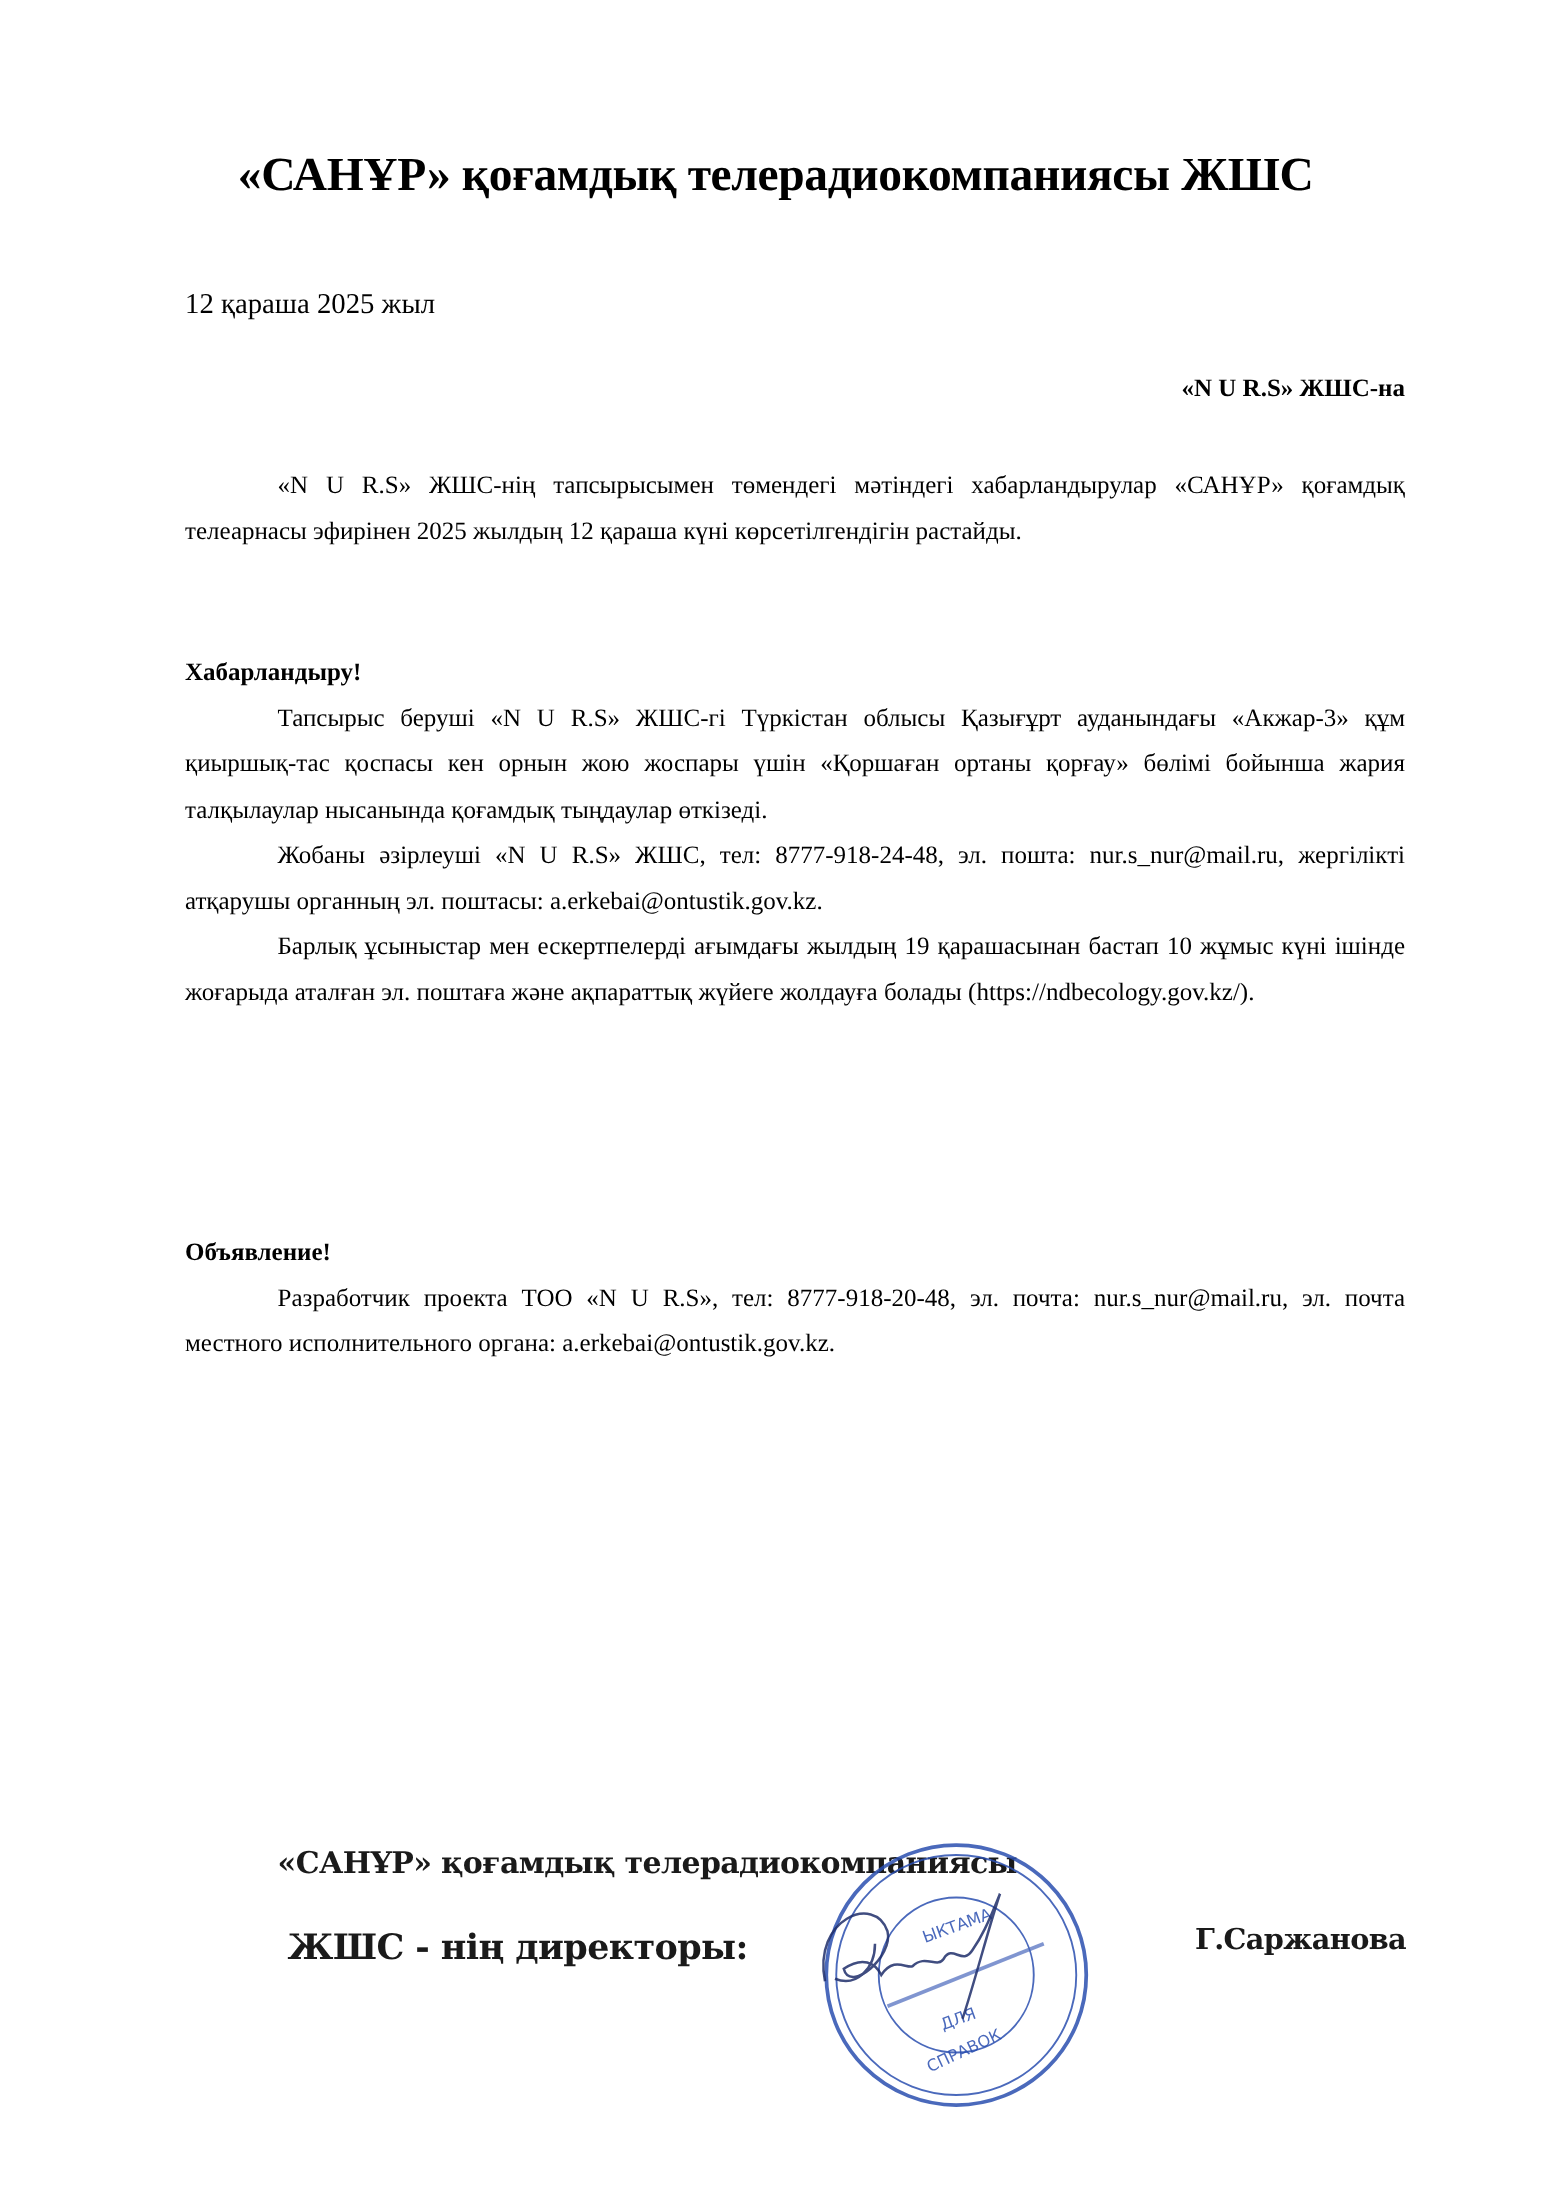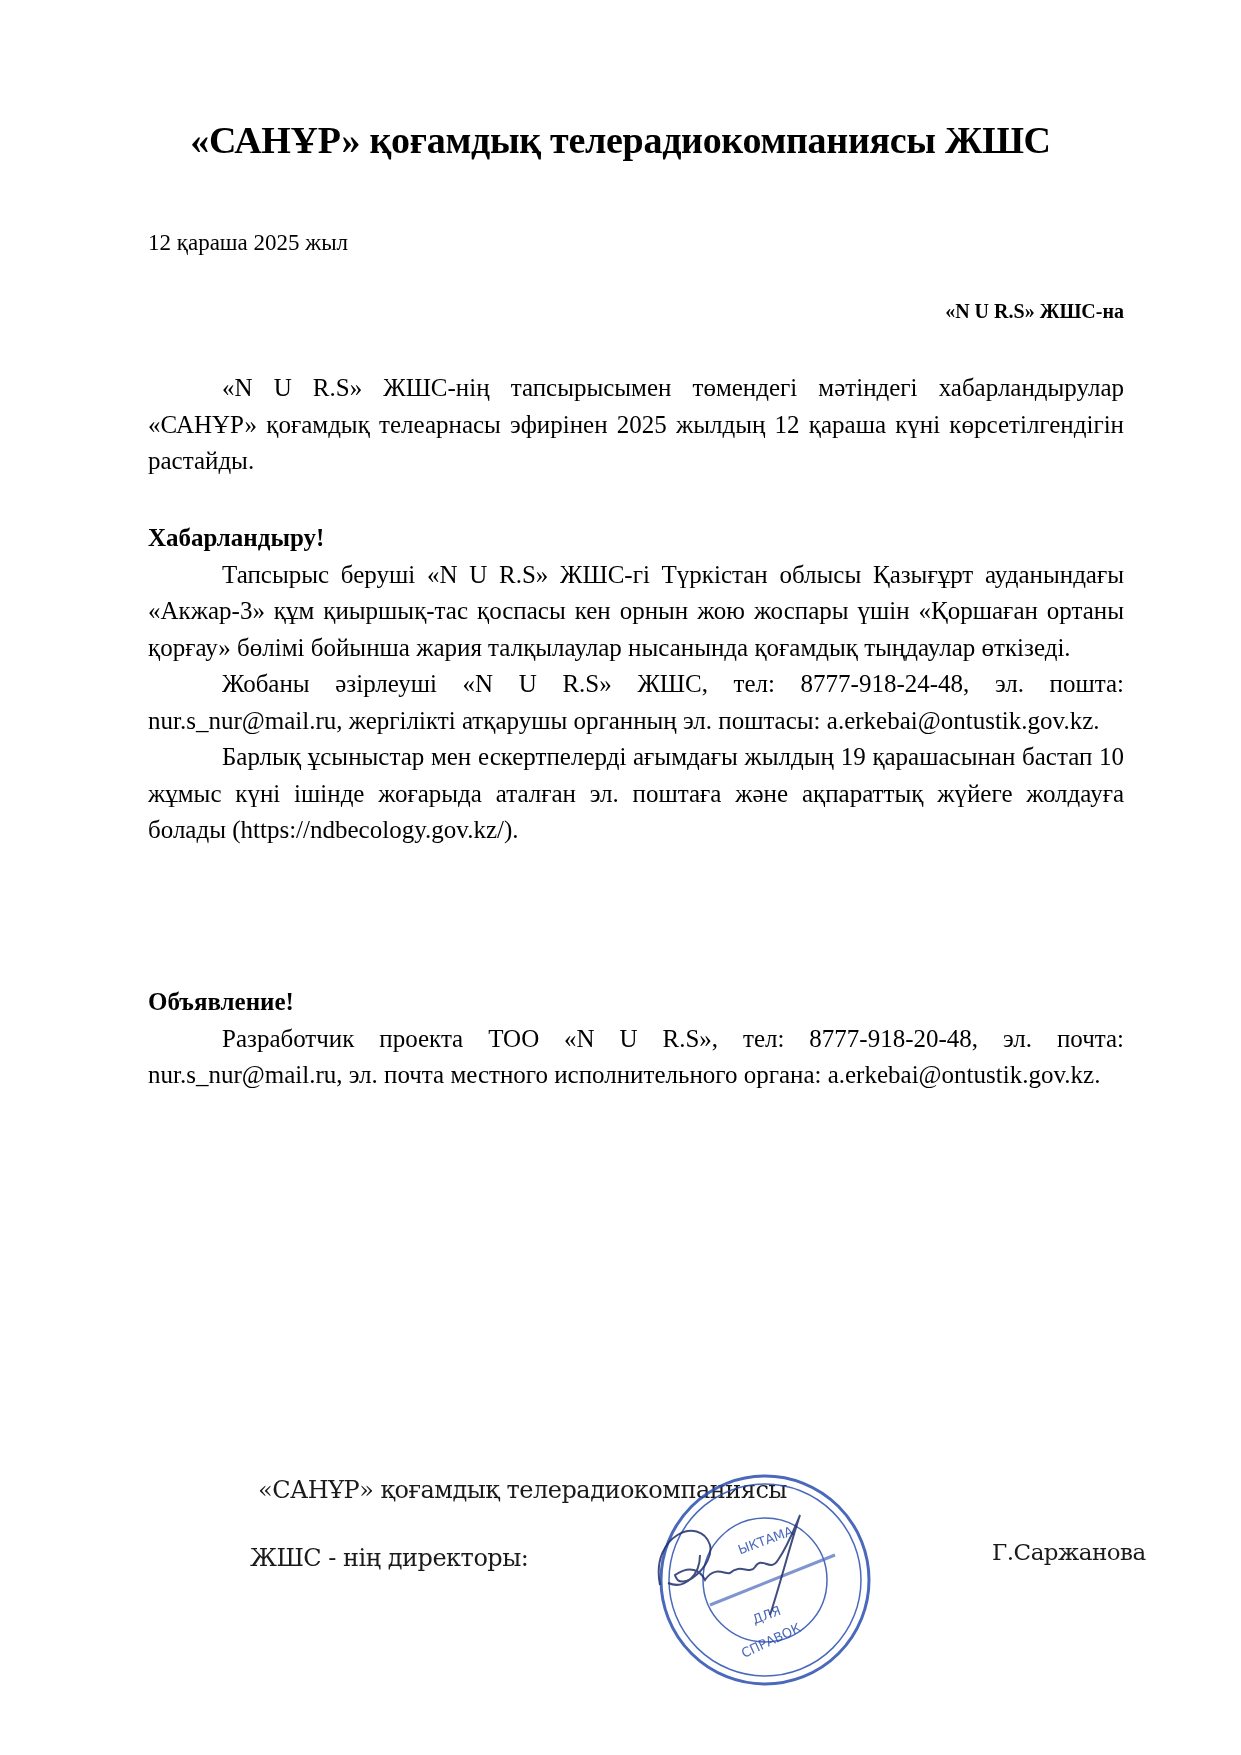--- a/index.html
+++ b/index.html
@@ -46,48 +46,47 @@
       right: 117px;
       top: 296px;
       font-weight: bold;
       font-size: 20px;
       line-height: 30px;
     }
     .body-block {
       position: absolute;
       left: 148px;
       width: 976px;
-      font-size: 25px;
+      font-size: 20px;
       line-height: 36.5px;
       text-align: justify;
     }
     .body-block p {
       margin: 0;
       text-indent: 74px;
     }
     .intro { top: 370px; }
     .section-heading {
       font-weight: bold;
       text-indent: 0 !important;
       margin: 0;
     }
     .kz-block { top: 520px; }
     .ru-block { top: 984px; }
     .sig {
       position: absolute;
-      font-weight: normal;
+      font-weight: bold;
       font-size: 25px;
       line-height: 30px;
       color: #1a1a1a;
       font-family: "DejaVu Serif", serif;
       letter-spacing: -0.5px;
-      margin-left: 36px;
     }
     .sig-company { left: 222px; top: 1475px; font-size: 24px; }
-    .sig-role { left: 214px; top: 1543px; font-size: 24px; }
+    .sig-role { left: 230px; top: 1543px; font-size: 28px; }
     .sig-name { left: 956px; top: 1537px; font-size: 23px; }
     .stamp {
       position: absolute;
       left: 640px;
       top: 1455px;
       width: 240px;
       height: 240px;
     }
   </style>
 </head>

